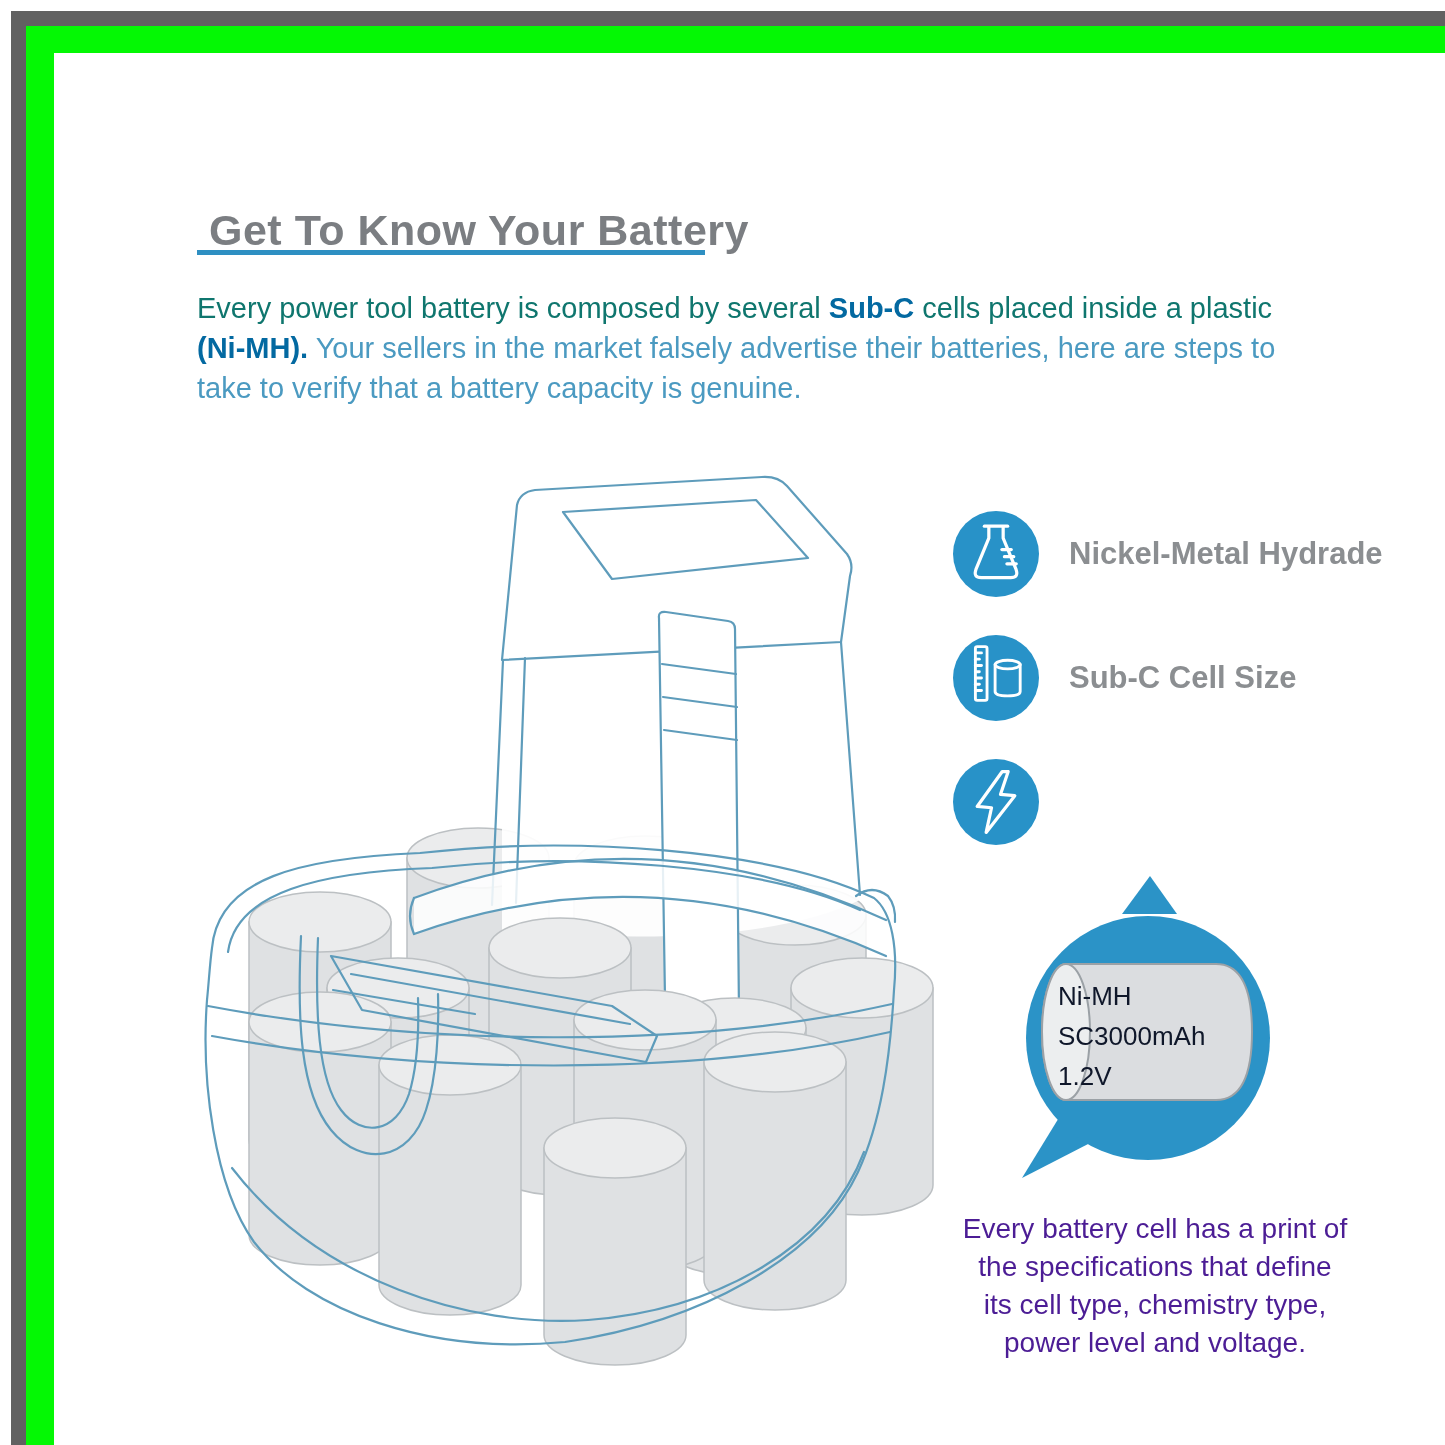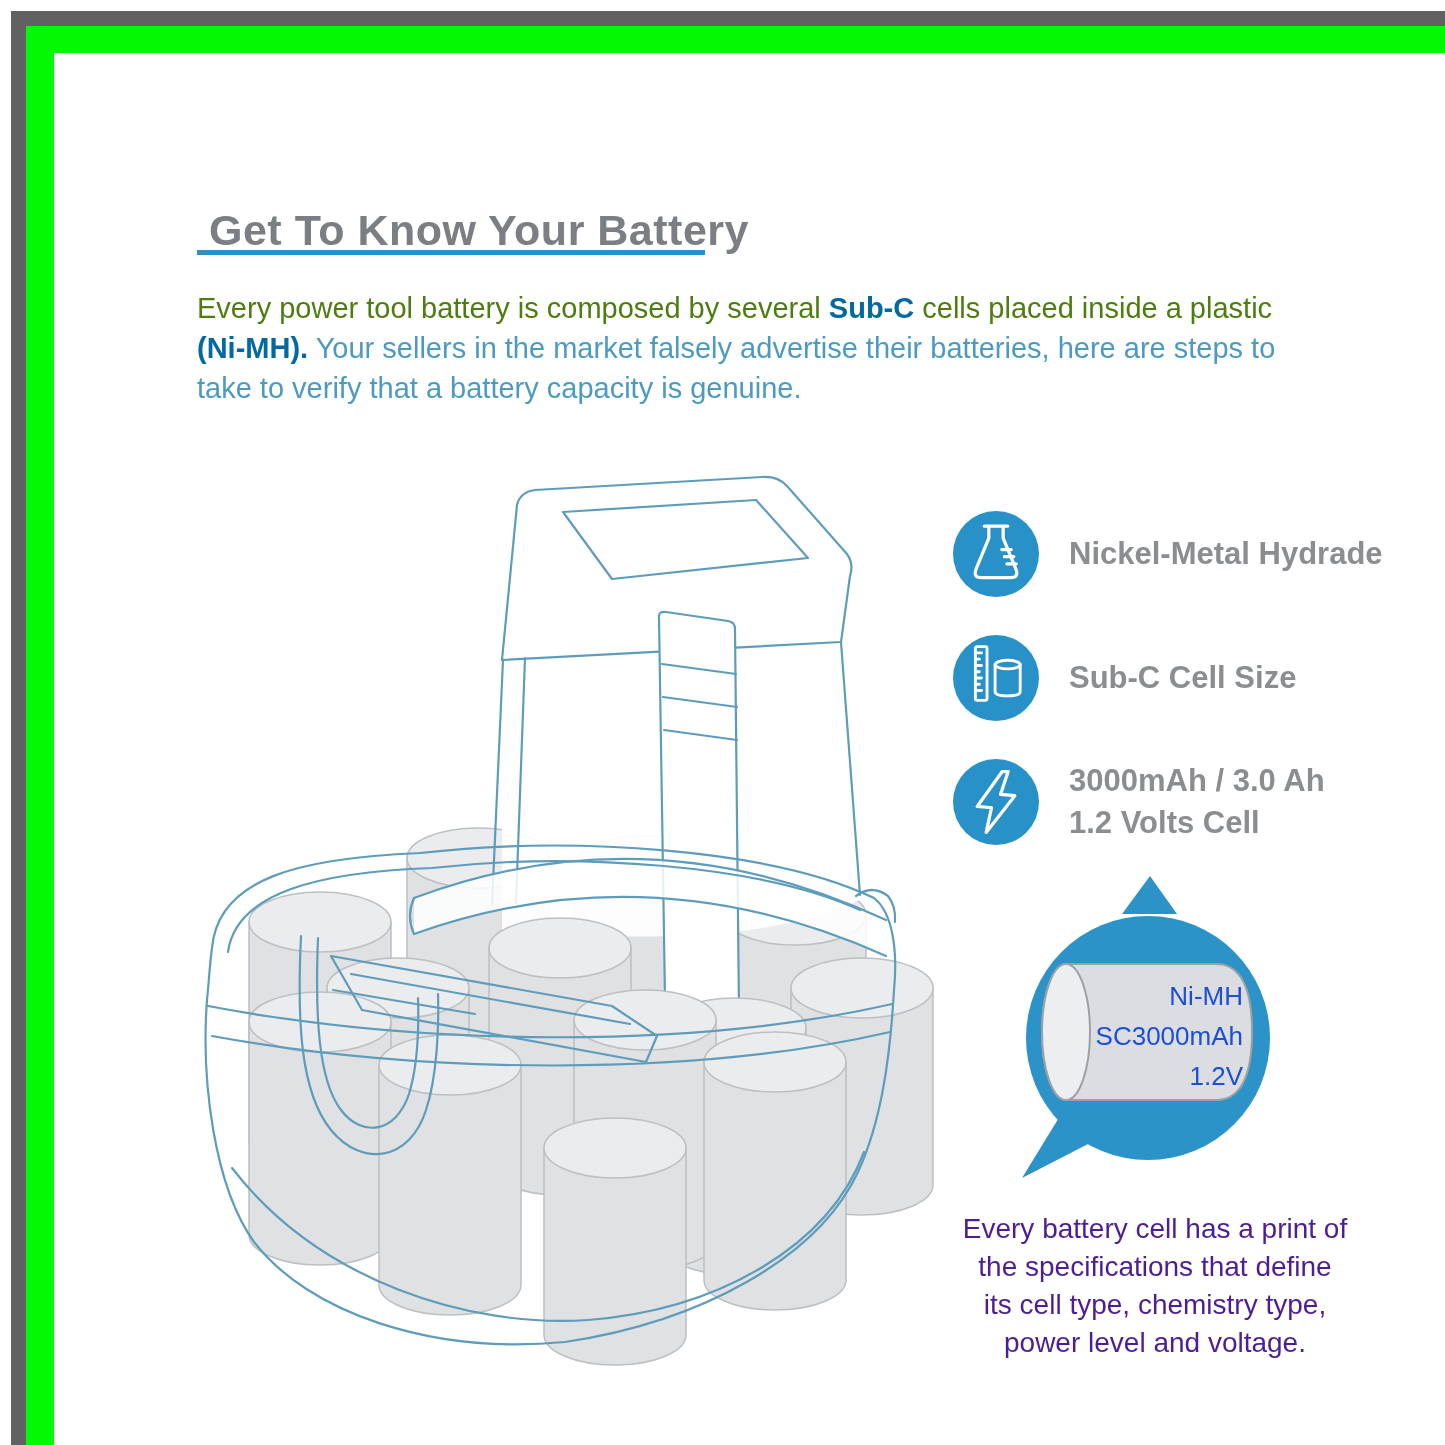--- a/index.html
+++ b/index.html
@@ -17,37 +17,37 @@
   .title{
     position:absolute;left:197px;top:194px;margin:12px;
     font-size:43px;font-weight:bold;color:#7b7e82;letter-spacing:.5px;
   }
   .title-underline{
     position:absolute;left:197px;top:250px;width:508px;height:5px;background:#2e8fc2;
   }
   
   .intro{position:absolute;left:197px;top:288px;width:1190px;}
   .intro-line{font-size:29px;line-height:40px;color:#9ca2a7;white-space:nowrap;}
-  .seg-normal{color:#4d7c0f;}
+  .seg-normal{color:#0f766e;}
   .seg-bold{color:#0369a1;font-weight:bold;}
   .seg-blue{color:#4b9ac1;}
   
   .pack-svg{position:absolute;left:0;top:0;pointer-events:none;}
   
   .features{position:absolute;left:953px;top:511px;display:flex;flex-direction:column;gap:38px;}
   .feature-row{display:flex;align-items:center;}
   .feature-icon{width:86px;height:86px;flex:0 0 86px;}
   .feature-label{
     margin-left:30px;font-size:31px;font-weight:bold;color:#8b8e91;line-height:42px;
   }
   
   .bubble-svg{position:absolute;left:1005px;top:865px;pointer-events:none;}
   .bubble-text{
-    position:absolute;left:1058px;top:976px;width:185px;text-align:right;
-    font-size:26px;line-height:40px;color:#1d4ed8;
+    position:absolute;left:1058px;top:976px;width:185px;text-align:left;
+    font-size:26px;line-height:40px;color:#0f172a;
   }
   
   .caption{
     position:absolute;left:935px;top:1210px;width:440px;text-align:center;
     font-size:28px;line-height:38px;color:#4c1d95;
   }
 </style>
 </head>
 <body>
 
@@ -172,21 +172,20 @@
       </g>
     </svg>
     <div class="feature-label">Sub-C Cell Size</div>
   </div>
 
   <div class="feature-row">
     <svg class="feature-icon" viewBox="0 0 48 48">
       <circle cx="24" cy="24" r="24" fill="#2892c8"></circle>
       <path d="M27.5 7 L13.5 26.5 L21.5 27.2 L18.5 41 L34.5 20.5 L26.5 19.8 L30.8 7 Z" fill="none" stroke="#ffffff" stroke-width="1.8" stroke-linejoin="round"></path>
     </svg>
-    <div class="feature-label">3000mAh / 3.0 Ah<br>1.2 Volts Cell</div>
   </div>
 </div>
 
 <svg class="bubble-svg" width="295" height="320" viewBox="1005 865 295 320">
   <path d="M1122,914 L1150,876 L1177,914 Z" fill="#2b93c7"></path>
   <path d="M1092,1142 L1022,1178 L1060,1116 Z" fill="#2b93c7"></path>
   <circle cx="1148" cy="1038" r="122" fill="#2b93c7"></circle>
   <g>
     <path d="M1066,964 L1216,964 Q1252,964 1252,1032 Q1252,1100 1216,1100 L1066,1100 A24,68 0 0 1 1066,964 Z" fill="#dbdde0" stroke="#9ba1a6" stroke-width="2"></path>
     <ellipse cx="1066" cy="1032" rx="24" ry="68" fill="#eceeef" stroke="#9ba1a6" stroke-width="2"></ellipse>

